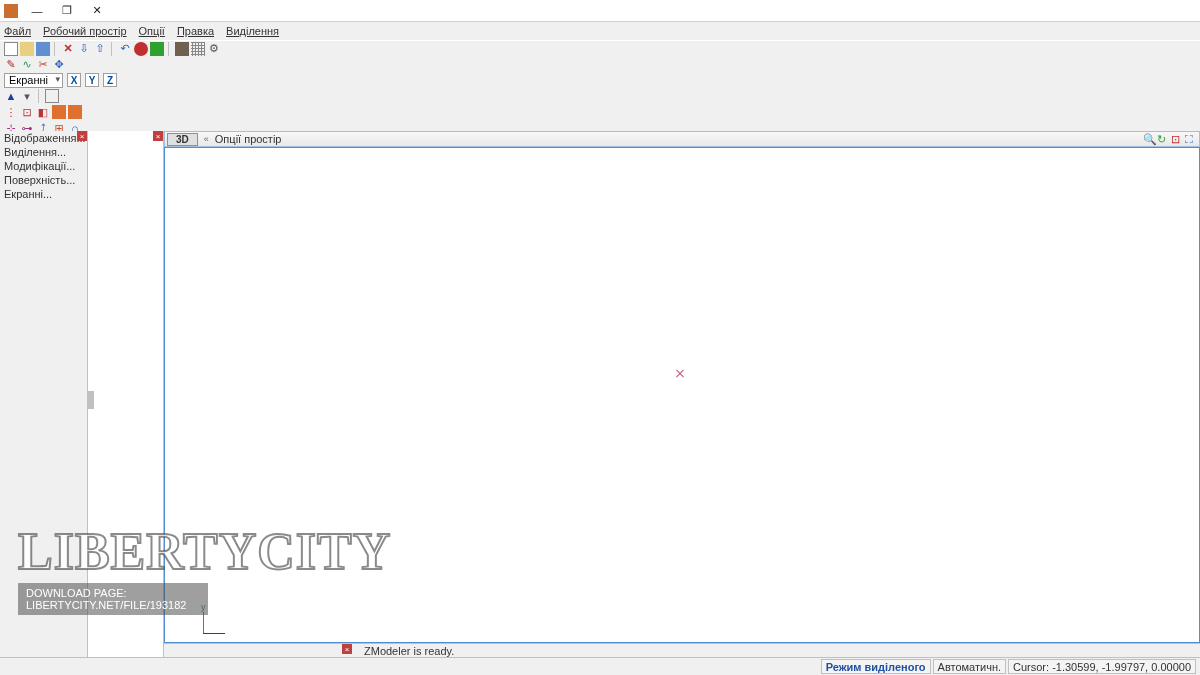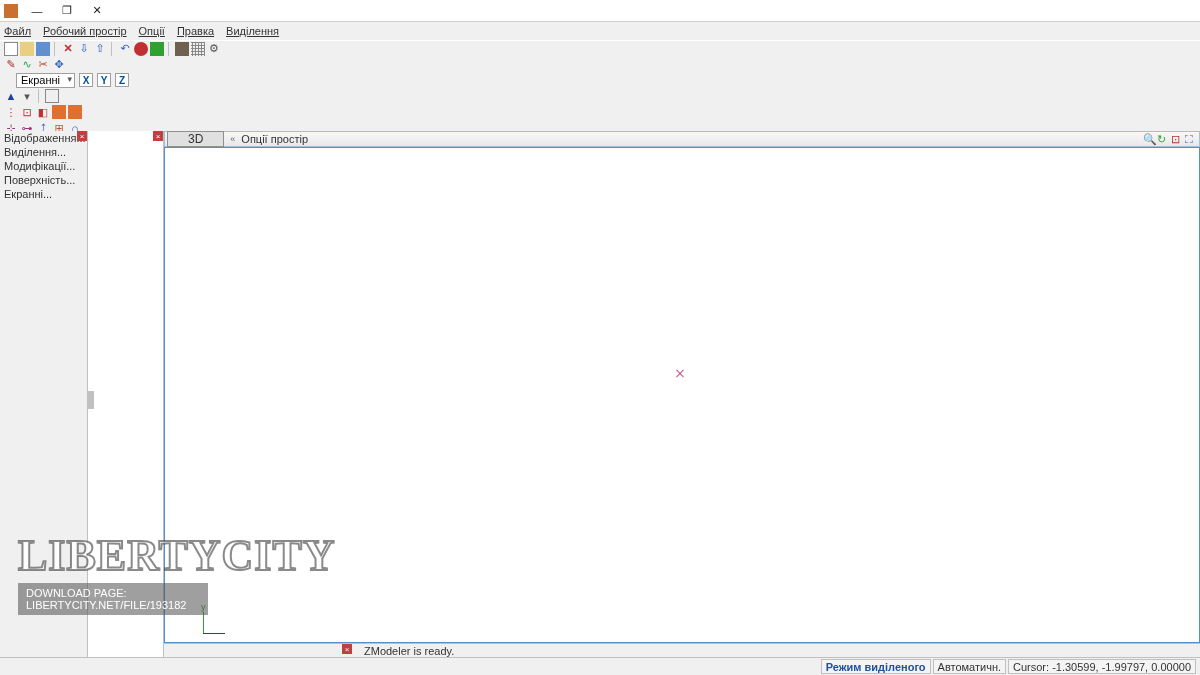--- a/index.html
+++ b/index.html
@@ -12,40 +12,40 @@
 
 .menubar { height: 18px; background: #f0f0f0; display: flex; align-items: center; padding: 0 4px; gap: 12px; }
 .menubar span { color: #333; cursor: default; }
 .menubar span u { text-decoration: underline; }
 
 .toolbar { height: 16px; background: #f0f0f0; display: flex; align-items: center; padding: 0 4px; gap: 2px; border-top: 1px solid #fff; }
 .tbtn { width: 14px; height: 14px; display: flex; align-items: center; justify-content: center; border: 1px solid transparent; }
 .sep { width: 3px; height: 14px; border-left: 1px solid #c0c0c0; margin: 0 2px; }
 
 .toolbar2 { height: 16px; background: #f0f0f0; display: flex; align-items: center; padding: 0 4px; gap: 2px; }
-.toolbar3 { height: 16px; background: #f0f0f0; display: flex; align-items: center; padding: 0 16px; gap: 4px; }
+.toolbar3 { height: 16px; background: #f0f0f0; display: flex; align-items: center; padding: 0 4px; gap: 4px; }
 .dropdown { height: 15px; border: 1px solid #a0a0a0; background: #fff; padding: 0 14px 0 4px; position: relative; }
 .dropdown::after { content: "▾"; position: absolute; right: 2px; top: 0; font-size: 9px; color: #555; }
 .axis-btn { width: 14px; height: 14px; background: #fff; border: 1px solid #a0a0a0; display: flex; align-items: center; justify-content: center; font-weight: bold; color: #0050a0; font-size: 10px; }
 
 .toolbar4 { height: 16px; display: flex; align-items: center; padding: 0 4px; gap: 2px; }
 .toolbar5 { height: 16px; display: flex; align-items: center; padding: 0 4px; gap: 2px; }
 .toolbar6 { height: 16px; display: flex; align-items: center; padding: 0 4px; gap: 2px; }
 
 .workspace { position: absolute; top: 131px; left: 0; right: 0; bottom: 18px; display: flex; }
 .side-panel { width: 88px; background: #f0f0f0; border-right: 1px solid #c0c0c0; position: relative; }
 .panel-close { position: absolute; top: 0; right: 0; width: 10px; height: 10px; background: #c04040; color: #fff; font-size: 8px; display: flex; align-items: center; justify-content: center; }
 .tool-item { padding: 1px 4px; color: #333; cursor: default; }
 
 .tree-panel { width: 76px; background: #fff; border-right: 1px solid #c0c0c0; position: relative; }
 .tree-splitter { position: absolute; left: 0; width: 6px; top: 260px; height: 18px; background: #c0c0c0; }
 
 .viewport-area { flex: 1; display: flex; flex-direction: column; }
 .viewport-header { height: 16px; background: linear-gradient(#f8f8f8,#e8e8e8); border: 1px solid #a0c0e0; display: flex; align-items: center; padding: 0 2px; gap: 6px; }
-.vp-badge { background: #e0e0e0; border: 1px solid #909090; padding: 0 20px; font-weight: normal; color: #333; font-size: 12px;}
+.vp-badge { background: #e0e0e0; border: 1px solid #909090; padding: 0 8px; font-weight: bold; color: #333; font-size: 10px;}
 .vp-expand { color: #666; font-size: 9px; }
 .vp-label { color: #333; }
 .vp-right { margin-left: auto; display: flex; gap: 2px; }
 .vp-icon { width: 12px; height: 12px; }
 
 .viewport { flex: 1; background: #fff; border: 1px solid #5090d0; position: relative; }
 .origin-cross { position: absolute; width: 10px; height: 10px; }
 .origin-cross::before, .origin-cross::after { content: ""; position: absolute; background: #c05080; }
 .origin-cross::before { width: 10px; height: 1px; top: 5px; transform: rotate(45deg);}
 .origin-cross::after { width: 10px; height: 1px; top: 5px; transform: rotate(-45deg);}
@@ -57,21 +57,21 @@
 
 .output-bar { height: 14px; background: #f0f0f0; border-top: 1px solid #c0c0c0; display: flex; align-items: center; padding: 0 4px; position: relative; }
 .output-close { position: absolute; top: 0; left: 178px; width: 10px; height: 10px; background: #c04040; color: #fff; font-size: 8px; display:flex; align-items:center; justify-content:center;}
 .output-text { margin-left: 196px; color: #333; }
 
 .statusbar { position: absolute; bottom: 0; left: 0; right: 0; height: 18px; background: #f0f0f0; border-top: 1px solid #c0c0c0; display: flex; align-items: center; justify-content: flex-end; padding: 8px 4px; gap: 2px; }
 .status-seg { border: 1px solid #c0c0c0; background: #f4f4f4; padding: 1px 4px; color: #333; height: 15px; display:flex; align-items:center;}
 .status-seg.bold { font-weight: bold; color: #2050a0; }
 
 .watermark { position: absolute; left: 18px; bottom: 60px; pointer-events: none; }
-.wm-logo { font-family: Georgia, serif; font-size: 44px; font-weight: bold; color: rgba(255,255,255,0.85); -webkit-text-stroke: 2px rgba(60,60,60,0.6); letter-spacing: 1px; }
+.wm-logo { font-family: Georgia, serif; font-size: 52px; font-weight: bold; color: rgba(255,255,255,0.85); -webkit-text-stroke: 2px rgba(60,60,60,0.6); letter-spacing: 1px; }
 .wm-box { background: rgba(80,80,80,0.55); color: #fff; padding: 4px 8px; margin-top: 2px; font-size: 12px; width: fit-content; min-width: 190px;}
 
 
 .i-new{background:#fff;border:1px solid #888;} .i-open{background:#e8d080;} .i-save{background:#6090d0;}
 .i-x{color:#c03030;font-weight:bold;}
 .i-red{background:#c03030;border-radius:50%;} .i-green{background:#30a030;}
 .i-cam{background:#706050;} .i-grid{background:repeating-linear-gradient(0deg,#888 0 1px,transparent 1px 3px),repeating-linear-gradient(90deg,#888 0 1px,transparent 1px 3px);}
 .i-orange{background:#e07030;}
 </style>
 </head>

